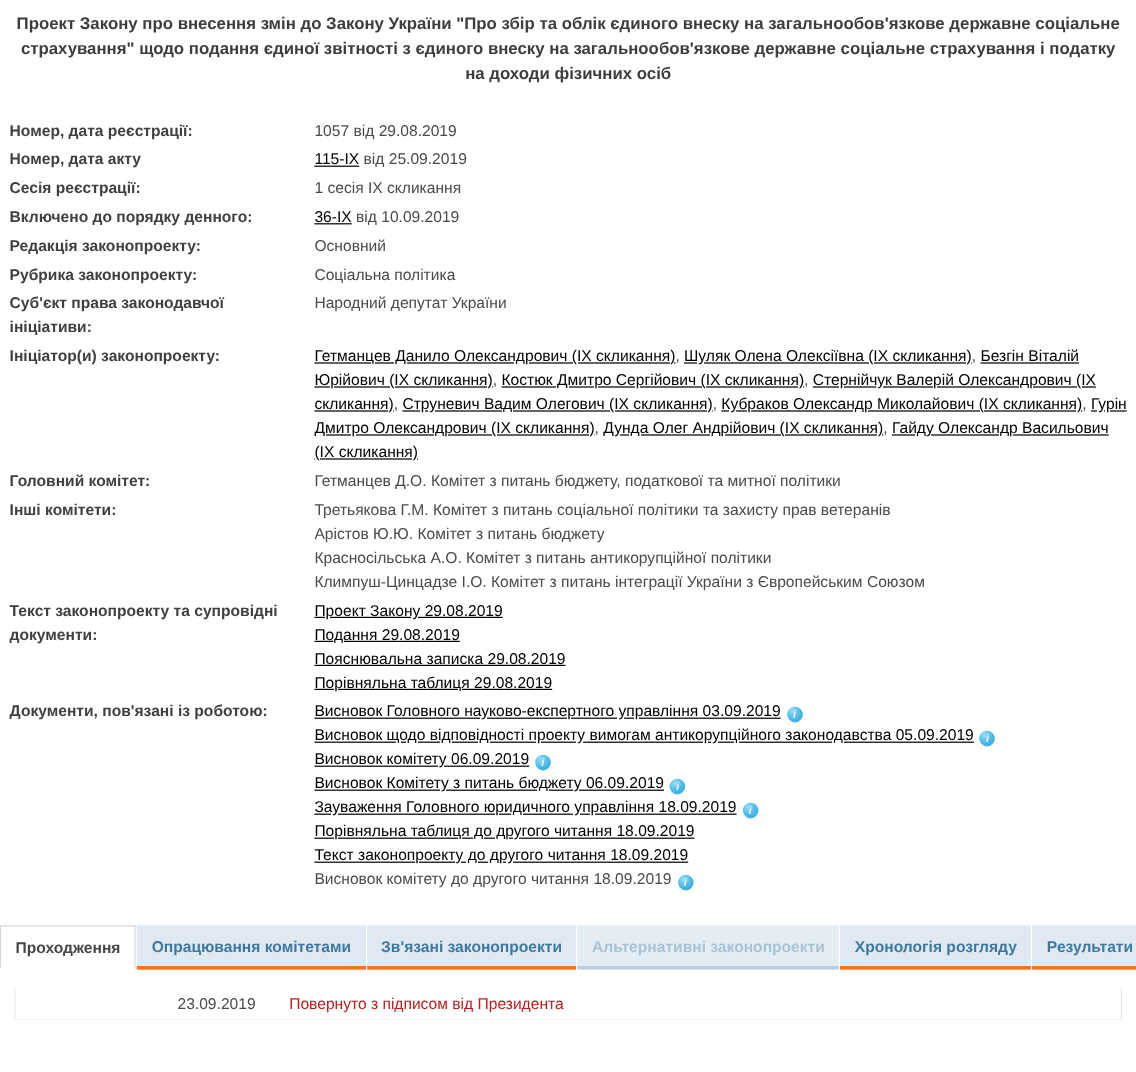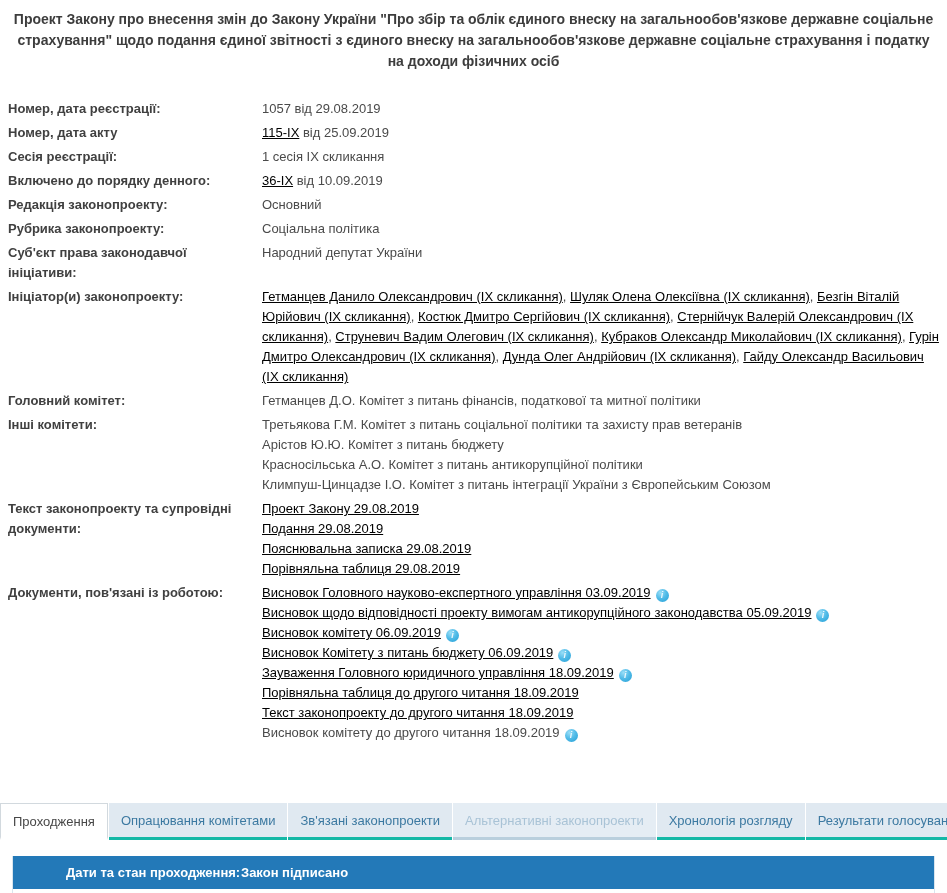--- a/index.html
+++ b/index.html
@@ -47,29 +47,29 @@
     font-weight:bold;
     font-style:italic;
     text-align:center;
     line-height:13px;
     margin-left:5px;
     vertical-align:-1px;
     cursor:pointer;
   }
 
   
-  .tab-bar { display:flex; margin-top:60px; width:814px; }
+  .tab-bar { display:flex; margin-top:28px; width:814px;font-weight:bold; }
   .tab {
     flex:1 1 auto;
     text-align:center;
     white-space:nowrap;
     padding:10px 12px 8px 12px;
     background:#e0e9f1;
     color:#3c79a1;
-    border-bottom:3px solid #14b8a6;
+    border-bottom:3px solid #f97316;
     margin-right:1px;
     cursor:pointer;
   }
   .tab:last-child { margin-right:0; }
   .tab.active {
     background:#fff;
     color:#474747;
     border:1px solid #d2d9de;
     border-bottom:3px solid transparent;
     cursor:default;
@@ -155,21 +155,21 @@
       </div>
       <div class="info-row">
         <div class="info-label">Ініціатор(и) законопроекту:</div>
         <div class="info-value">
           <div class="value-line"><a class="lnk" href="#">Гетманцев Данило Олександрович (IX скликання)</a><span>, </span><a class="lnk" href="#">Шуляк Олена Олексіївна (IX скликання)</a><span>, </span><a class="lnk" href="#">Безгін Віталій Юрійович (IX скликання)</a><span>, </span><a class="lnk" href="#">Костюк Дмитро Сергійович (IX скликання)</a><span>, </span><a class="lnk" href="#">Стернійчук Валерій Олександрович (IX скликання)</a><span>, </span><a class="lnk" href="#">Струневич Вадим Олегович (IX скликання)</a><span>, </span><a class="lnk" href="#">Кубраков Олександр Миколайович (IX скликання)</a><span>, </span><a class="lnk" href="#">Гурін Дмитро Олександрович (IX скликання)</a><span>, </span><a class="lnk" href="#">Дунда Олег Андрійович (IX скликання)</a><span>, </span><a class="lnk" href="#">Гайду Олександр Васильович (IX скликання)</a></div>
         </div>
       </div>
       <div class="info-row">
         <div class="info-label">Головний комітет:</div>
         <div class="info-value">
-          <div class="value-line"><span>Гетманцев Д.О. Комітет з питань фінансів, податкової та митної політики</span></div>
+          <div class="value-line"><span>Гетманцев Д.О. Комітет з питань бюджету, податкової та митної політики</span></div>
         </div>
       </div>
       <div class="info-row">
         <div class="info-label">Інші комітети:</div>
         <div class="info-value">
           <div class="value-line"><span>Третьякова Г.М. Комітет з питань соціальної політики та захисту прав ветеранів</span></div>
           <div class="value-line"><span>Арістов Ю.Ю. Комітет з питань бюджету</span></div>
           <div class="value-line"><span>Красносільська А.О. Комітет з питань антикорупційної політики</span></div>
           <div class="value-line"><span>Климпуш-Цинцадзе І.О. Комітет з питань інтеграції України з Європейським Союзом</span></div>
         </div>
@@ -201,24 +201,20 @@
   <nav class="tab-bar">
       <div class="tab active">Проходження</div>
       <div class="tab">Опрацювання комітетами</div>
       <div class="tab">Зв'язані законопроекти</div>
       <div class="tab disabled">Альтернативні законопроекти</div>
       <div class="tab">Хронологія розгляду</div>
       <div class="tab">Результати голосування</div>
     </nav>
 
   <section class="progress">
-    <div class="p-header">
-      <div class="p-col1">Дати та стан проходження:</div>
-      <div class="p-col2">Закон підписано</div>
-    </div>
     <div id="progress-body">
         <div class="p-row">
           <div class="p-date">23.09.2019</div>
           <div class="p-status">Повернуто з підписом від Президента</div>
         </div>
       </div>
   </section>
 
 </div>
 

